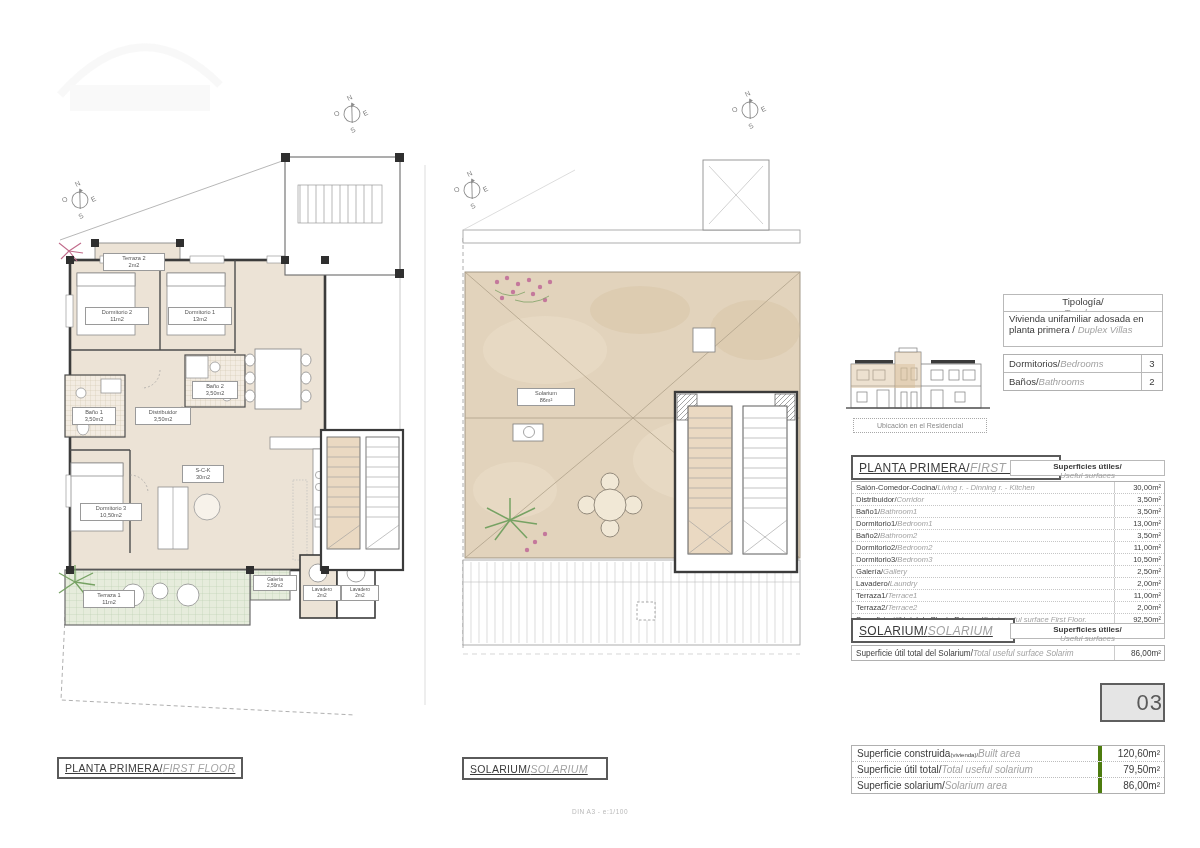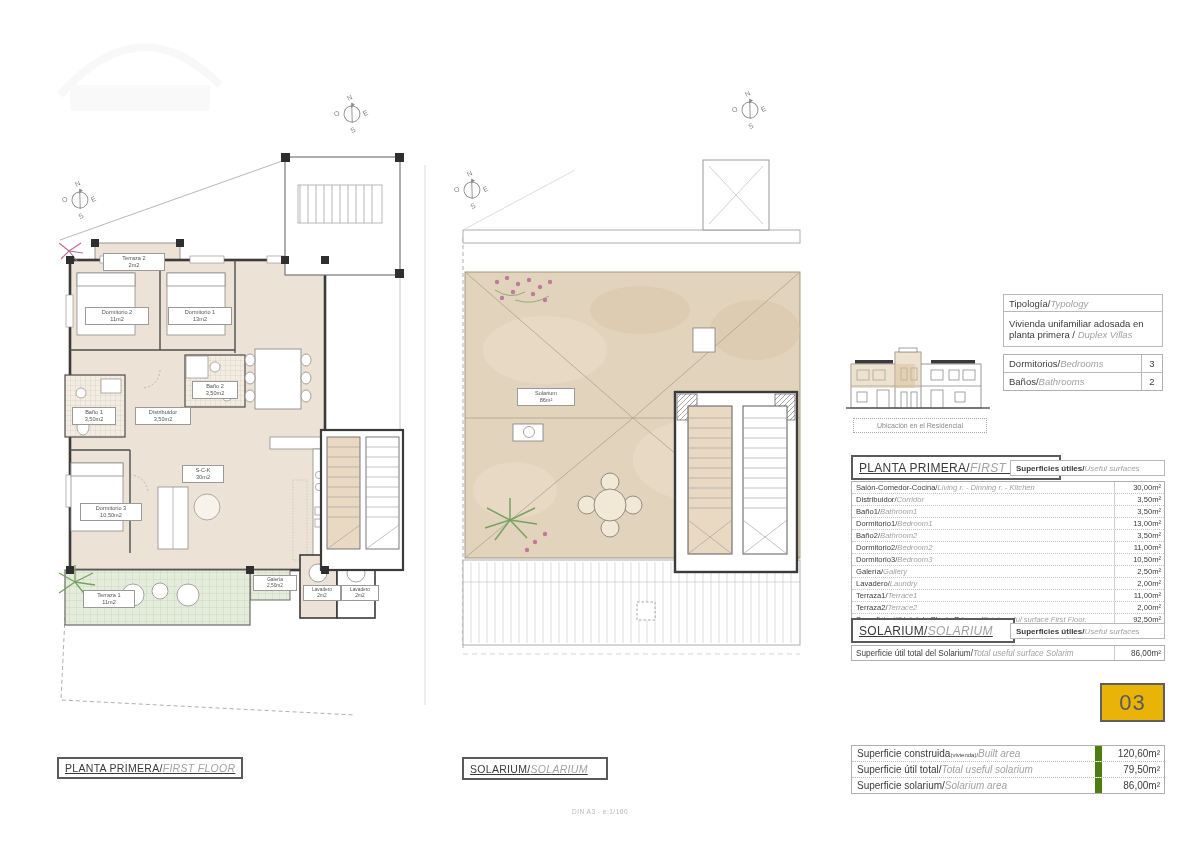--- a/index.html
+++ b/index.html
@@ -4,52 +4,52 @@
 <style>
   html,body{margin:0;padding:0;background:#fff;}
   #sheet{position:relative;width:1200px;height:848px;background:#ffffff;overflow:hidden;
          font-family:"Liberation Sans", sans-serif;color:#3c3c3c;}
   .abs{position:absolute;}
   
   .titlebox{border:2px solid #5a5a5a;background:#fff;display:flex;align-items:center;
             padding:1px 6px;font-size:12px;letter-spacing:.3px;color:#3a3a3a;white-space:nowrap;text-decoration:underline;}
   .titlebox .en, .en{font-style:italic;color:#a2a2a2;font-weight:normal;}
   .lightbox{border:1px solid #b9b9b9;background:#fff;display:flex;align-items:center;
-            padding:1px 5px;font-size:8.5px;color:#3a3a3a;white-space:nowrap;}
+            padding:1px 5px;font-size:8.5px;color:#3a3a3a;white-space:nowrap;flex-direction:column;}
   
   .tblframe{border:1px solid #b0b0b0;background:#fff;}
   .frow{display:flex;align-items:center;height:11px;border-bottom:1px dotted #c6c6c6;
         font-size:7.6px;padding-left:4px;}
   .frow:last-child{border-bottom:none;}
   .frow .lab{flex:1;white-space:nowrap;overflow:hidden;}
   .frow .val{width:46px;text-align:right;padding-right:3px;border-left:1px solid #cccccc;
              align-self:stretch;display:flex;align-items:center;justify-content:flex-end;}
   .hrow{display:flex;align-items:center;height:15px;border-bottom:1px dotted #bdbdbd;
         font-size:10px;padding-left:5px;}
   .hrow:last-child{border-bottom:none;}
   .hrow .lab{flex:1;white-space:nowrap;}
-  .hrow .val{width:58px;text-align:right;padding-right:4px;border-left:7px solid #4d7c0f;
+  .hrow .val{width:58px;text-align:right;padding-right:4px;border-left:4px solid #4d7c0f;
              align-self:stretch;display:flex;align-items:center;justify-content:flex-end;}
   .crow{display:flex;align-items:center;height:17px;border-bottom:1px solid #b9b9b9;
         font-size:9.5px;padding-left:5px;gap:11px;}
   .crow:last-child{border-bottom:none;}
   .crow .lab{flex:1;white-space:nowrap;}
   .crow .val{width:20px;text-align:center;border-left:1px solid #b9b9b9;align-self:stretch;
              display:flex;align-items:center;justify-content:center;}
   .sub{font-size:6px;color:#444;}
   
   .rlabel{position:absolute;background:#fff;border:.7px solid #9a9a9a;text-align:center;
           font-size:5.6px;line-height:1.25;color:#555;padding:1px 2px;z-index:5;}
   .rlabel span{display:block;}
   
   .dotted{border:1px dotted #a8a8a8;font-size:7px;color:#8a8a8a;display:flex;
           align-items:center;justify-content:center;}
   
-  #unitbox{border:2px solid #5f5f5f;display:flex;align-items:center;justify-content:center;
-           font-size:22px;color:#5a5a5a;letter-spacing:1px;background:#eab308;}
+  #unitbox{border:2px solid #5f5f5f;display:flex;align-items:center;justify-content:flex-end;
+           font-size:22px;color:#5a5a5a;letter-spacing:1px;background:#e5e5e5;}
   #viviendabar{border:1px solid #7d7d7d;display:flex;align-items:center;padding:0 6px;
                font-size:10px;background:#fff;}
   #scalenote{font-size:6.5px;color:#b9b9b9;letter-spacing:.5px;text-align:center;}
   .wm{opacity:.05;}
   svg text{font-family:"Liberation Sans",sans-serif;}
 </style>
 </head>
 <body>
 
 <div id="sheet">

